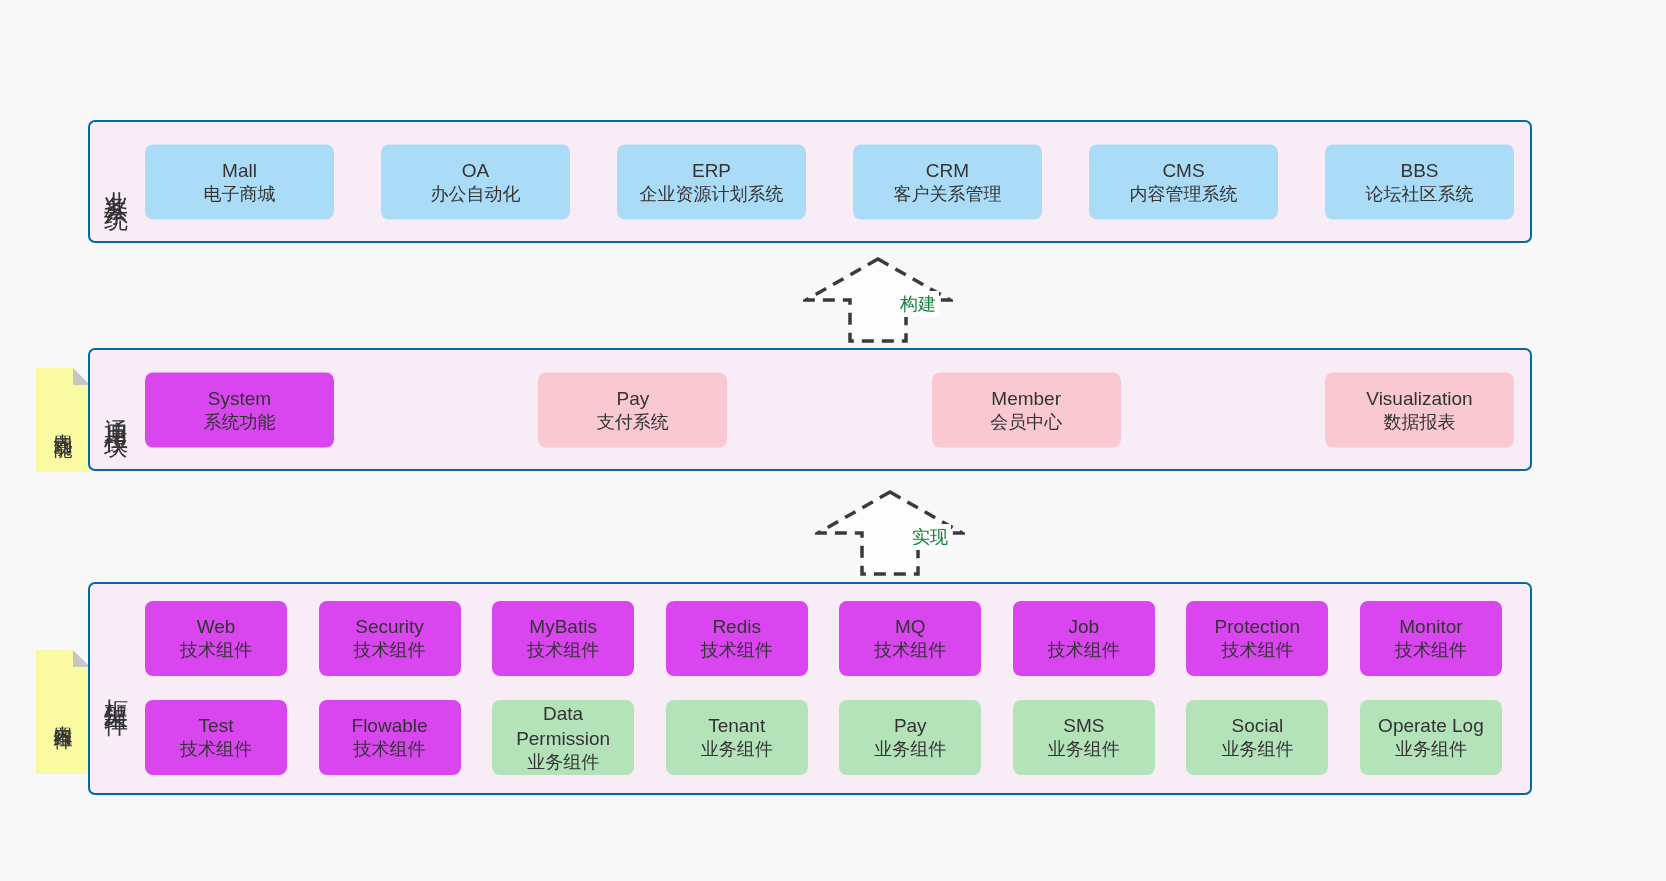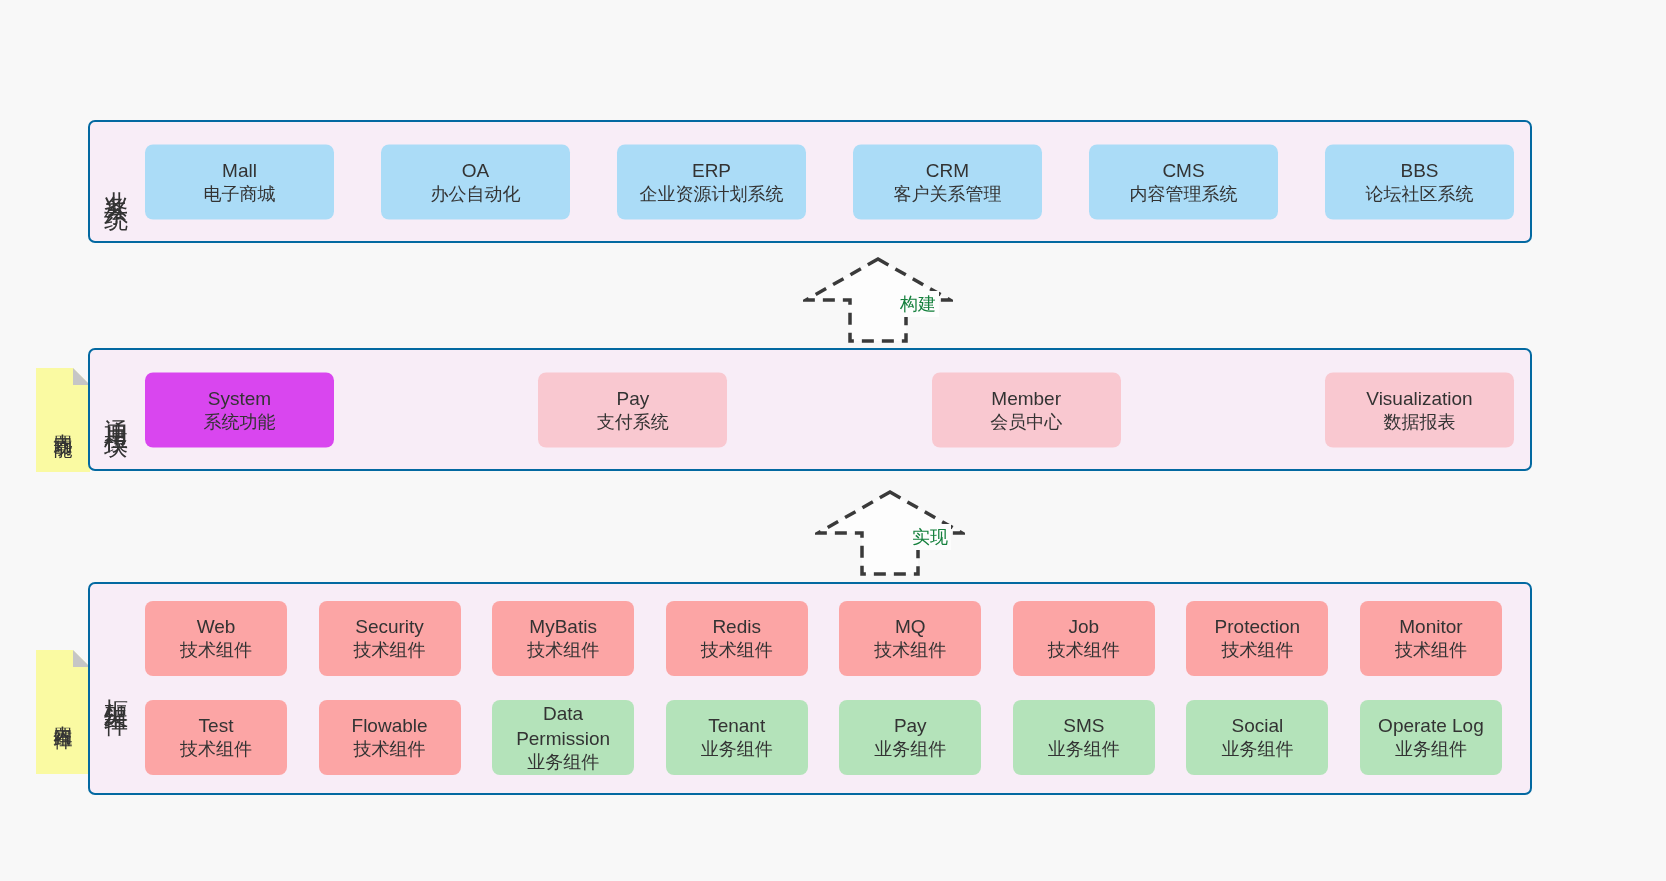--- a/index.html
+++ b/index.html
@@ -62,21 +62,21 @@
     font-size: 19px;
     line-height: 1.32;
     padding: 0 6px;
     box-sizing: border-box;
   }
   .w6 { width: 189px; }
   .w8 { width: 142px; }
   .blue  { background: #abdcf7; }
   .red   { background: #d946ef; }
   .pink  { background: #f9c8d0; }
-  .green { background: #fca5a5; }
+  .green { background: #d946ef; }
   .light { background: #b4e3ba; }
   .box .desc { font-size: 18px; }
 
   
   .sticky {
     position: absolute;
     width: 54px;
     background: #fafaa2;
     z-index: 1;
     clip-path: polygon(0 0, calc(100% - 17px) 0, 100% 17px, 100% 100%, 0 100%);

